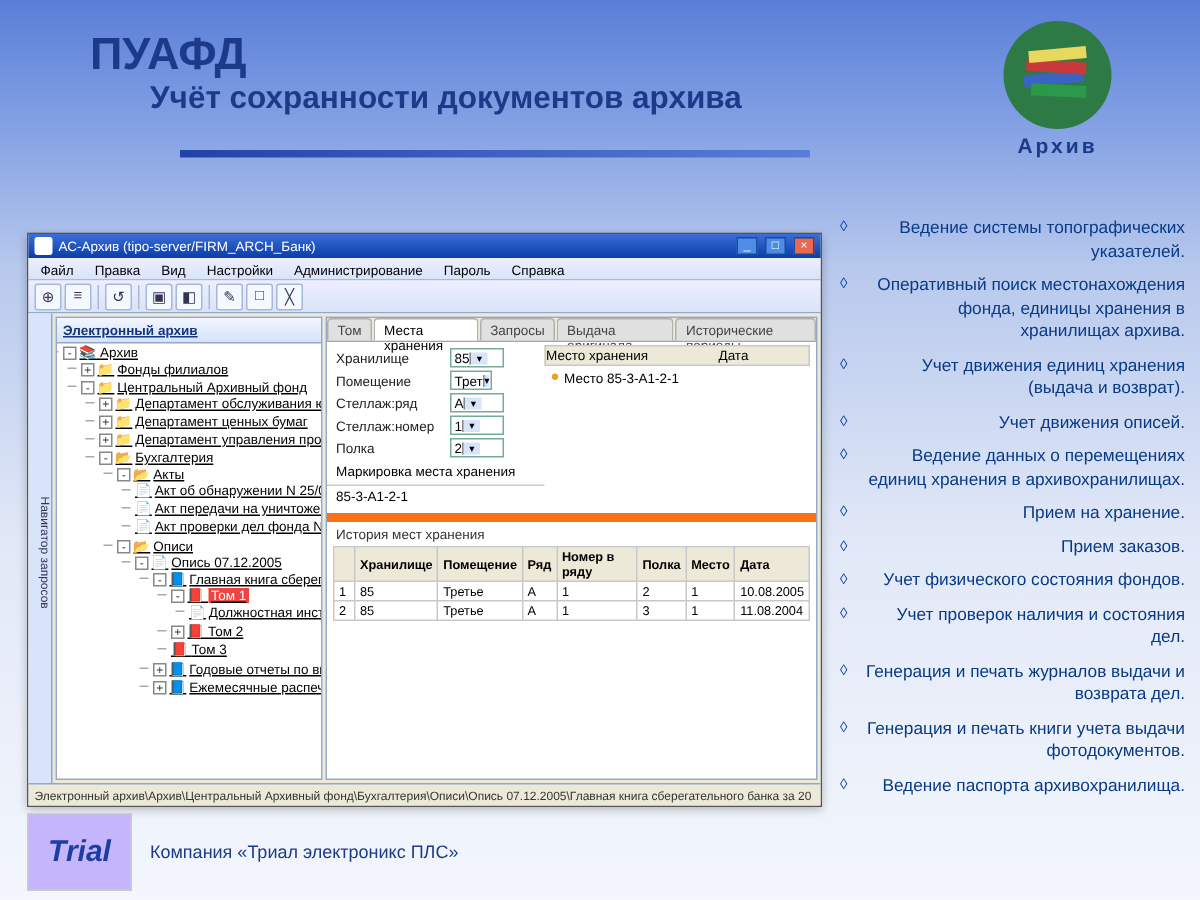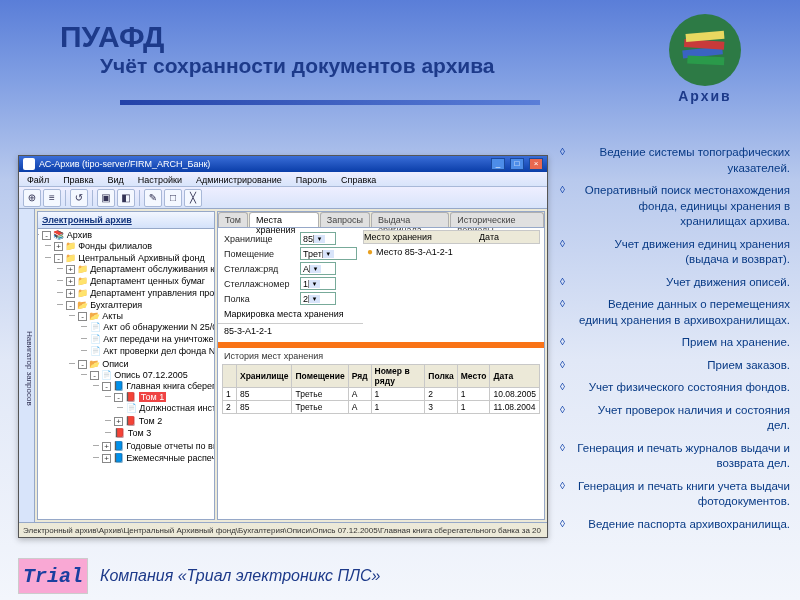--- a/index.html
+++ b/index.html
@@ -11,24 +11,24 @@
   .slide-title .t2 { font-size:21px; font-weight:bold; margin-left:40px; }
   .logo { position:absolute; top:10px; right:50px; width:90px; height:120px; text-align:center; }
   .logo svg { width:80px; height:80px; }
   .logo .cap { color:#1d3a8a; font-weight:bold; font-size:14px; letter-spacing:2px; margin-top:-4px; }
   .rule { position:absolute; top:100px; left:120px; width:420px; height:5px;
           background:linear-gradient(to right,#2342a8,#5a7ed8); }
   .bullets { position:absolute; top:145px; left:560px; width:230px; color:#083a85; font-size:11.5px; line-height:1.35; }
   .bullets li { list-style:none; margin-bottom:7px; padding-left:12px; position:relative;text-align:right; }
   .bullets li::before { content:"◊"; position:absolute; left:0; top:0; color:#0a3da8; font-size:10px; }
   .footer { position:absolute; bottom:6px; left:18px; display:flex; align-items:center; gap:12px; }
-  .footer .flogo { width:70px; height:36px; background:#f9a8d4; display:flex; align-items:center; justify-content:center;
-                   font-family:Liberation Mono, monospace; font-style:italic; font-weight:bold; color:#1a3fa0; font-size:20px;
+  .footer .flogo { width:70px; height:52px; background:#c4b5fd; display:flex; align-items:center; justify-content:center;
+                   font-family:Liberation Sans, sans-serif; font-style:italic; font-weight:bold; color:#1a3fa0; font-size:20px;
                    border:1px solid #ccc; }
-  .footer .ftxt { color:#1d3a8a; font-style:italic; font-size:16px; }
+  .footer .ftxt { color:#1d3a8a; font-size:12px; }
 
   
   .shot { position:absolute; top:155px; left:18px; width:530px; height:383px; background:#fff; border:1px solid #555;
           box-shadow:0 2px 6px rgba(0,0,0,.25); display:flex; flex-direction:column; font-size:9px; color:#000; }
   .win-title { background:linear-gradient(to bottom,#3a6ed8,#0a3da8); color:#fff; height:16px; display:flex;
                align-items:center; padding:0 4px; gap:4px; }
   .win-title .ico { width:12px; height:12px; background:#fff; border-radius:2px; }
   .win-title .tname { flex:1; font-size:9px; }
   .win-btn { width:14px; height:12px; background:#4d8de8; border:1px solid #1a4a9e; color:#fff; font-size:8px;
              text-align:center; line-height:10px; margin-left:1px; }
@@ -44,21 +44,21 @@
   .work { flex:1; display:flex; background:#ece9d8; }
   .sidetab { width:16px; background:#d8e4fa; border-right:1px solid #96a8c8;
              writing-mode:vertical-rl; text-align:center; font-size:8px; color:#335; padding-top:6px;
              display:flex; flex-direction:column; gap:6px; }
   .tree { width:178px; background:#fff; border:1px solid #96a8c8; margin:2px; overflow:hidden; font-size:9px; }
   .tree .th { background:linear-gradient(to bottom,#f2f6ff,#d4e2fa); border-bottom:1px solid #96a8c8; padding:3px 4px;
               color:#14367e; font-weight:bold;text-decoration:underline; }
   .tree ul { list-style:none; padding-left:12px; }
   .tree li { padding:1px 0; white-space:nowrap; position:relative; }
   .tree li::before { content:""; position:absolute; left:-9px; top:5px; width:6px; height:1px; background:#aaa; }
-  .tree .root { padding-left:4px; }
+  .tree .root { padding-left:4px;text-decoration:underline; }
   .tree .exp { display:inline-block; width:9px; height:9px; border:1px solid #888; background:#fff;
                text-align:center; line-height:7px; font-size:8px; margin-right:2px; color:#333; }
   .tree .fold { color:#b58a00; margin-right:2px; }
   .tree .doc { color:#6080c0; margin-right:2px; }
   .tree .sel { background:#ef4444; color:#fff; padding:0 2px; }
   .right { flex:1; background:#fff; border:1px solid #96a8c8; margin:2px 2px 2px 0; display:flex; flex-direction:column; }
   .tabs { display:flex; gap:1px; background:#ece9d8; border-bottom:1px solid #96a8c8; height:16px; font-size:9px; }
   .tabs .tab { padding:2px 6px; background:#e0e0e0; border:1px solid #b0b0b0; border-bottom:none;
                border-radius:3px 3px 0 0; color:#444; }
   .tabs .tab.active { background:#fff; color:#000; }
@@ -217,21 +217,21 @@
         <div class="form" style="width:145px;">
           <div class="row">
               <span class="lab">Хранилище</span>
             <span class="inp" style="width:36px;">
                 <span>85</span>
                 <span class="dd">▾</span>
               </span>
             </div>
           <div class="row">
               <span class="lab">Помещение</span>
-            <span class="inp" style="width:57px;">
+            <span class="inp" style="width:28px;">
                 <span>Трет</span>
                 <span class="dd">▾</span>
               </span>
             </div>
           <div class="row">
               <span class="lab">Стеллаж:ряд</span>
             <span class="inp" style="width:36px;">
                 <span>A</span>
                 <span class="dd">▾</span>
               </span>

